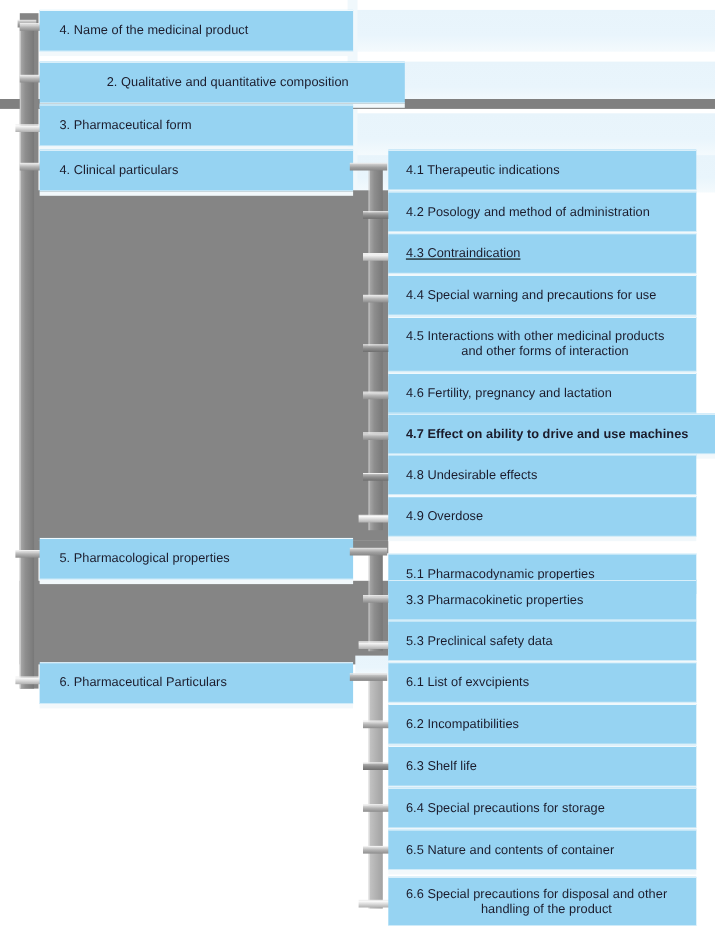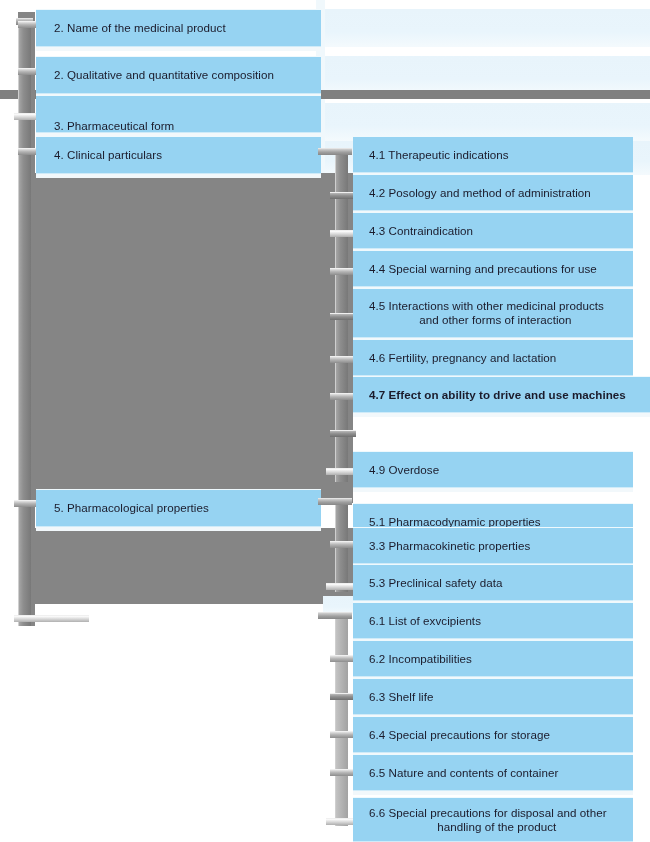--- a/index.html
+++ b/index.html
@@ -127,33 +127,36 @@
   <div class="spine-cap" style="left:16px; top:18px; width:17px;"></div>
 
   <div class="tick" style="left:18px; top:21px;  width:70px;"></div>
   <div class="tick" style="left:18px; top:68px;  width:70px;"></div>
   <div class="tick light" style="left:14px; top:113px; width:75px;"></div>
   <div class="tick" style="left:18px; top:148px; width:70px;"></div>
   <div class="tick" style="left:14px; top:500px; width:75px;"></div>
   <div class="tick light" style="left:14px; top:615px; width:75px;"></div>
 
   <div class="node l1" style="left:36px; top:9px;   width:285px; height:38px;">
-    <span class="label">2. Name of the medicinal product</span>
-  </div>
-  <div class="node l1" style="left:36px; top:56px;  width:285px; height:38px;">
+    <span class="label">4. Name of the medicinal product</span>
+  </div>
+  <div class="node l1" style="left:36px; top:56px;  width:332px; height:38px;justify-content:center;">
     <span class="label">2. Qualitative and quantitative composition</span>
   </div>
-  <div class="node l1" style="left:36px; top:95px;  width:285px; height:38px;align-items:flex-end;">
+  <div class="node l1" style="left:36px; top:95px;  width:285px; height:38px;">
     <span class="label">3. Pharmaceutical form</span>
   </div>
   <div class="node l1" style="left:36px; top:136px; width:285px; height:38px;">
     <span class="label">4. Clinical particulars</span>
   </div>
   <div class="node l1" style="left:36px; top:489px; width:285px; height:38px;">
     <span class="label">5. Pharmacological properties</span>
+  </div>
+  <div class="node l1" style="left:36px; top:602px; width:285px; height:38px;">
+    <span class="label">6. Pharmaceutical Particulars</span>
   </div>
 
   <div class="spine" style="left:335px; top:150px; height:332px;"></div>
   <div class="spine-cap" style="left:318px; top:148px; width:34px;"></div>
   <div class="tick dark" style="left:330px; top:192px; width:26px;"></div>
   <div class="tick light" style="left:330px; top:230px; width:26px;"></div>
   <div class="tick" style="left:330px; top:268px; width:26px;"></div>
   <div class="tick dark" style="left:330px; top:313px; width:26px;"></div>
   <div class="tick" style="left:330px; top:356px; width:26px;"></div>
   <div class="tick" style="left:330px; top:393px; width:26px;"></div>
@@ -173,35 +176,38 @@
   <div class="tick" style="left:330px; top:731px; width:26px;"></div>
   <div class="tick" style="left:330px; top:769px; width:26px;"></div>
   <div class="tick light" style="left:326px; top:818px; width:30px;"></div>
 
   <div class="node" style="left:353px; top:136px; width:280px; height:37px;">
     <span class="label">4.1  Therapeutic indications</span>
   </div>
   <div class="node" style="left:353px; top:174px; width:280px; height:37px;">
     <span class="label">4.2 Posology and method of administration</span>
   </div>
-  <div class="node" style="left:353px; top:212px; width:280px; height:37px;">
+  <div class="node" style="left:353px; top:212px; width:280px; height:37px;text-decoration:underline;">
     <span class="label">4.3 Contraindication</span>
   </div>
   <div class="node" style="left:353px; top:250px; width:280px; height:37px;">
     <span class="label">4.4 Special warning and precautions for use</span>
   </div>
   <div class="node two-line" style="left:353px; top:288px; width:280px; height:50px;">
     <span class="label"><span>4.5 Interactions with other medicinal products</span><span class="cont">and other forms of interaction</span></span>
   </div>
   <div class="node" style="left:353px; top:339px; width:280px; height:37px;">
     <span class="label">4.6 Fertility, pregnancy and lactation</span>
   </div>
   <div class="node" style="left:353px; top:376px; width:312px; height:37px;font-weight:bold;">
     <span class="label">4.7 Effect on ability to drive and use machines</span>
   </div>
+  <div class="node" style="left:353px; top:413px; width:280px; height:37px;">
+    <span class="label">4.8 Undesirable effects</span>
+  </div>
   <div class="node" style="left:353px; top:451px; width:280px; height:37px;">
     <span class="label">4.9 Overdose</span>
   </div>
 
   <div class="node" style="left:353px; top:489px; width:280px; height:37px;margin-top:14px;">
     <span class="label">5.1 Pharmacodynamic properties</span>
   </div>
   <div class="node" style="left:353px; top:527px; width:280px; height:37px;">
     <span class="label">3.3 Pharmacokinetic properties</span>
   </div>

